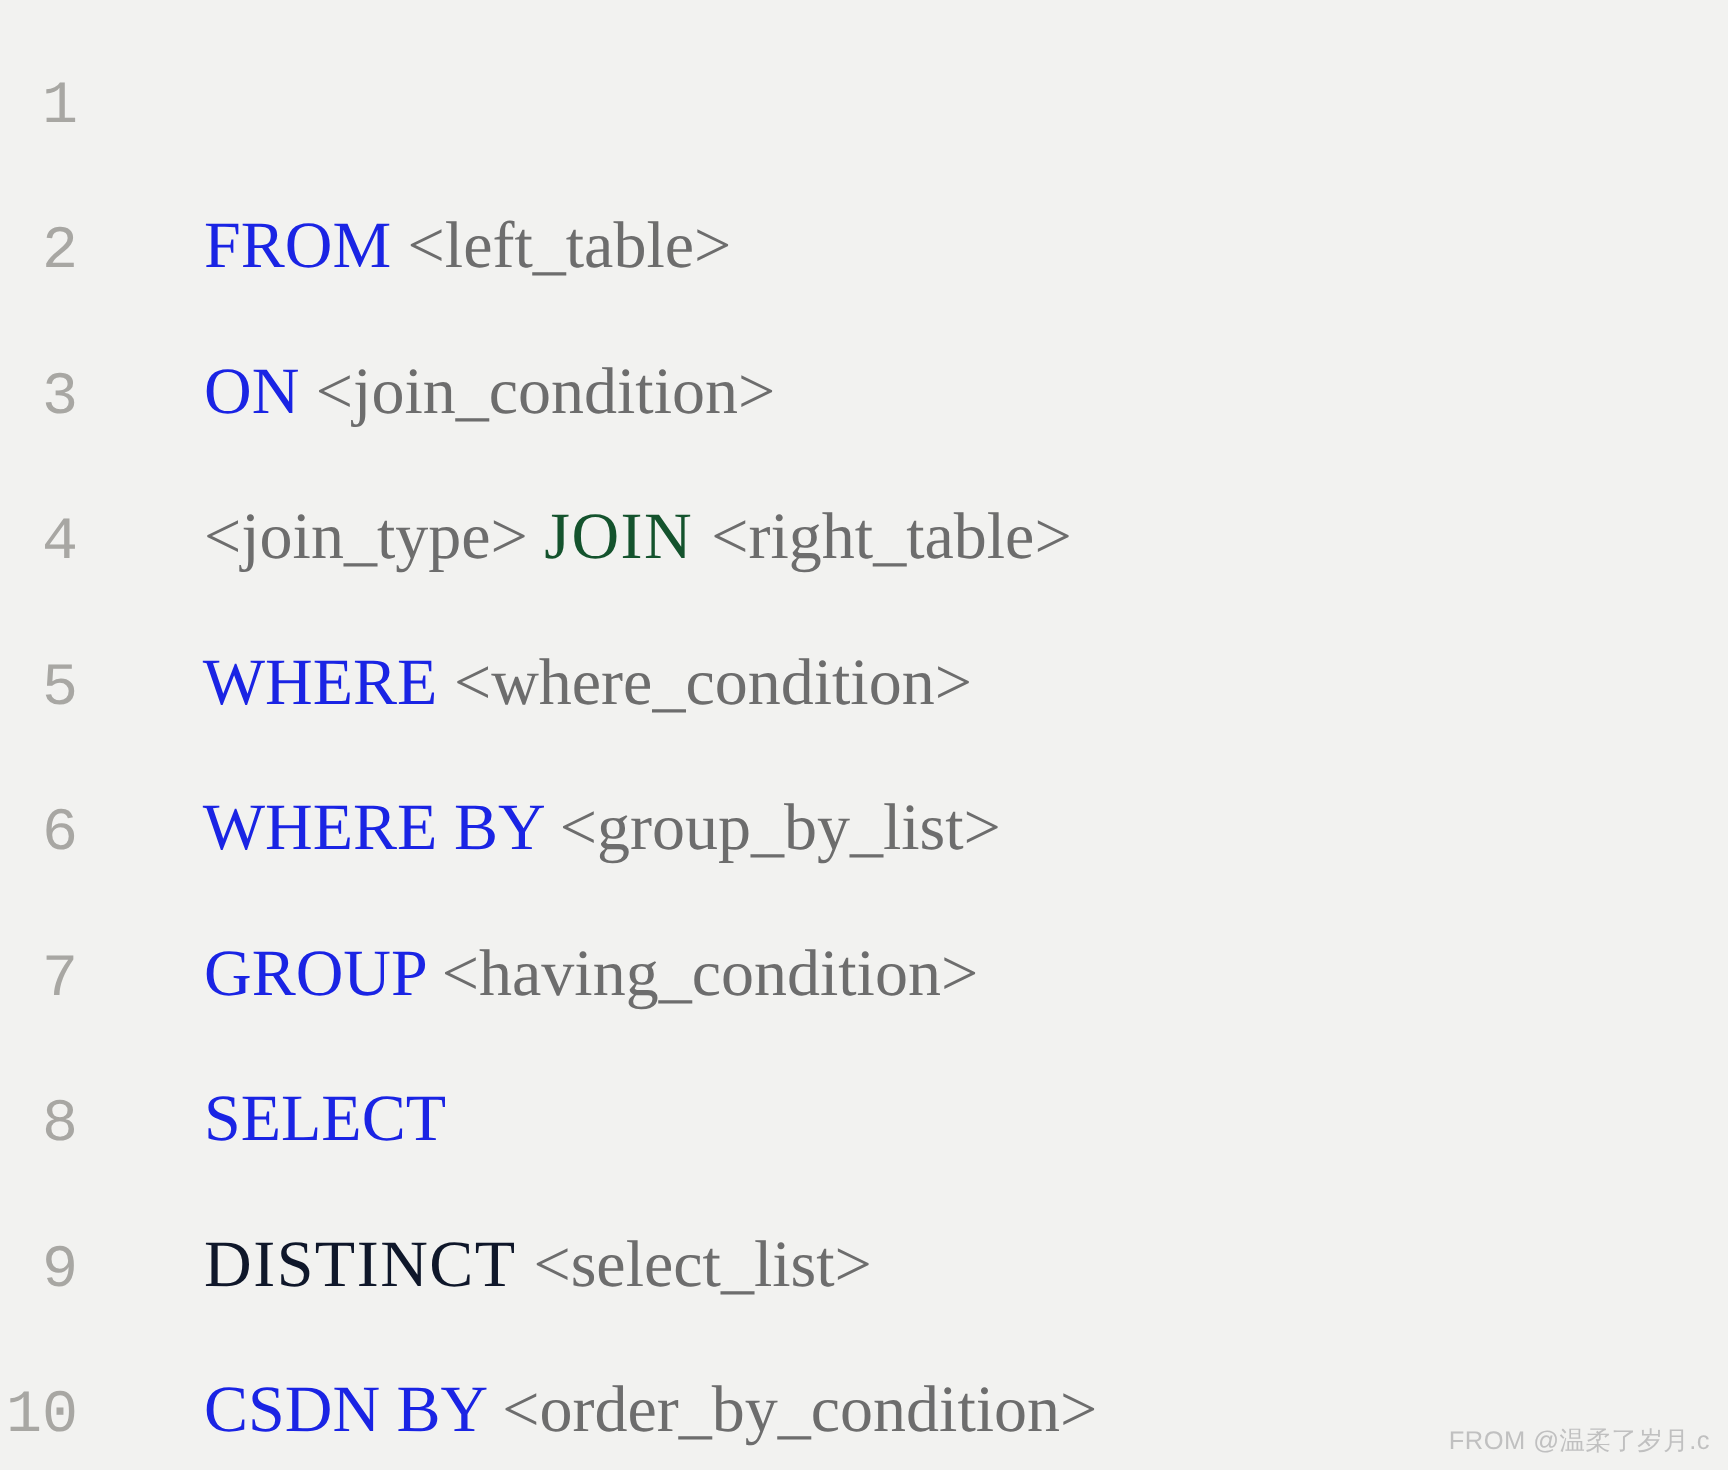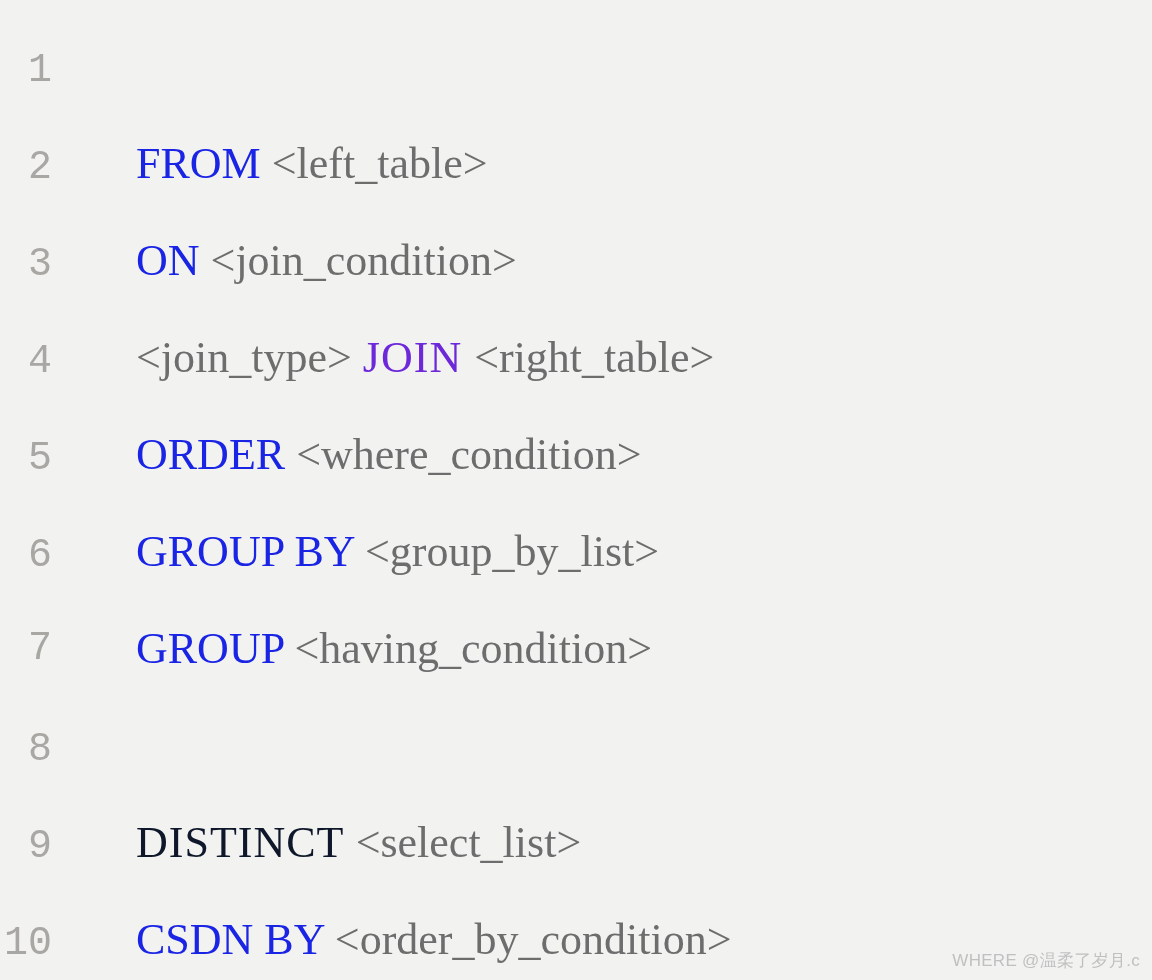--- a/index.html
+++ b/index.html
@@ -34,21 +34,21 @@
       font-size: 44px;
       font-family: Liberation Serif, serif;
     }
     .keyword {
       color: #1a24e4;
     }
     .placeholder {
       color: #6d6d6d;
     }
     .keyword2 {
-      color: #6d28d9;
+      color: #14532d;
       letter-spacing: 1px;
     }
     .distinct-kw {
       color: #0f172a;
       letter-spacing: 1px;
     }
     .watermark {
       position: absolute;
       bottom: 8px;
       right: 12px;
@@ -76,37 +76,40 @@
   </div>
   <div class="code-line">
     <span class="line-number">3</span>
     <span class="code-content">
       <span class="placeholder">&lt;join_type&gt; </span><span class="keyword2">JOIN </span><span class="placeholder">&lt;right_table&gt;</span>
     </span>
   </div>
   <div class="code-line">
     <span class="line-number">4</span>
     <span class="code-content">
-      <span class="keyword">ORDER </span><span class="placeholder">&lt;where_condition&gt;</span>
+      <span class="keyword">WHERE </span><span class="placeholder">&lt;where_condition&gt;</span>
     </span>
   </div>
   <div class="code-line">
     <span class="line-number">5</span>
     <span class="code-content">
-      <span class="keyword">GROUP BY </span><span class="placeholder">&lt;group_by_list&gt;</span>
+      <span class="keyword">WHERE BY </span><span class="placeholder">&lt;group_by_list&gt;</span>
     </span>
   </div>
   <div class="code-line">
     <span class="line-number">6</span>
     <span class="code-content">
       <span class="keyword">GROUP </span><span class="placeholder">&lt;having_condition&gt;</span>
     </span>
   </div>
   <div class="code-line">
     <span class="line-number">7</span>
+    <span class="code-content">
+      <span class="keyword">SELECT</span>
+    </span>
   </div>
   <div class="code-line">
     <span class="line-number">8</span>
     <span class="code-content">
       <span class="distinct-kw">DISTINCT </span><span class="placeholder">&lt;select_list&gt;</span>
     </span>
   </div>
   <div class="code-line">
     <span class="line-number">9</span>
     <span class="code-content">
@@ -114,13 +117,13 @@
     </span>
   </div>
   <div class="code-line">
     <span class="line-number">10</span>
     <span class="code-content">
       
     </span>
   </div>
 </div>
 
-<div class="watermark">WHERE @温柔了岁月.c</div>
+<div class="watermark">FROM @温柔了岁月.c</div>
 
 </body></html>

